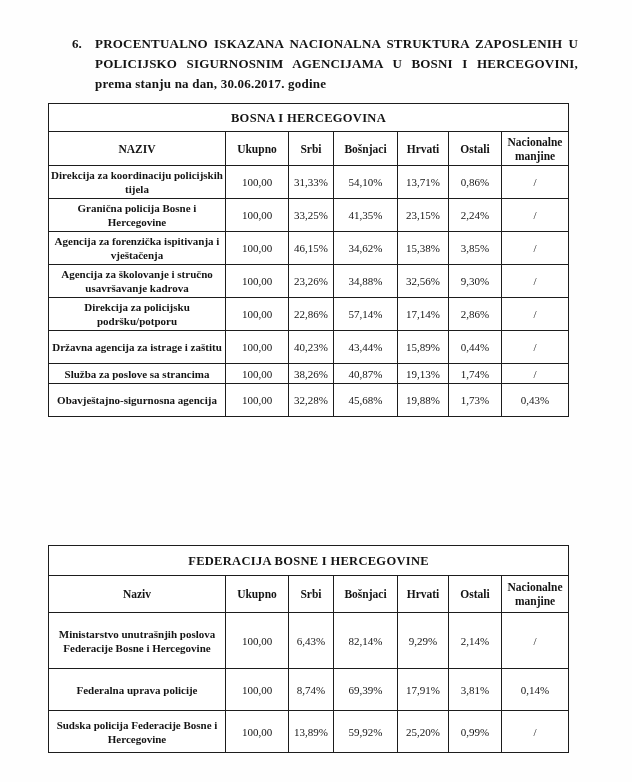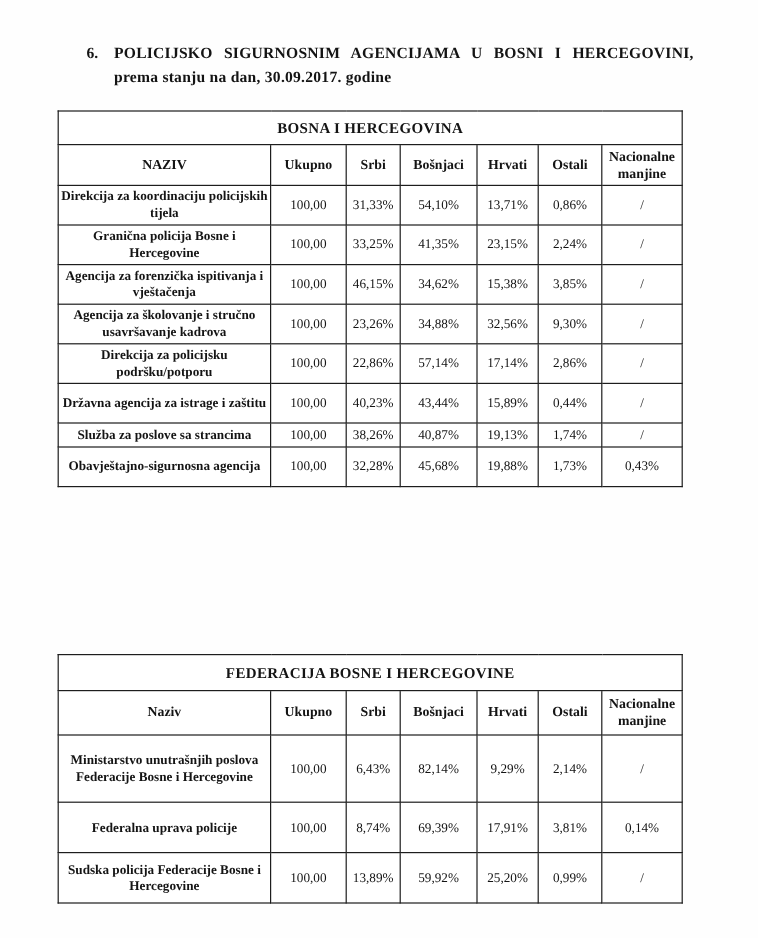--- a/index.html
+++ b/index.html
@@ -54,21 +54,21 @@
 
   
   table.t {
     position: absolute;
     left: 48px;
     width: 520px;
     border-collapse: collapse;
     table-layout: fixed;
     background: #fff;
   }
-  table.t1 { top: 92px; font-family: Liberation Serif, serif; }
+  table.t1 { top: 103px; font-family: Liberation Serif, serif; }
   table.t2 { top: 545px; }
 
   .t td, .t th {
     border: 1px solid #1d1d1d;
     text-align: center;
     vertical-align: middle;
     padding: 1px 2px;
     font-size: 11px;
     line-height: 14px;
     overflow: hidden;
@@ -104,22 +104,23 @@
   .t2 tr.row-c      { height: 42px; }
 </style>
 </head>
 <body>
 
 <div class="page">
 
   <div class="heading">
     <div class="h-num">6.</div>
     <div class="h-text">
+      <div class="h-line just">PROCENTUALNO ISKAZANA NACIONALNA STRUKTURA ZAPOSLENIH U</div>
       <div class="h-line just">POLICIJSKO SIGURNOSNIM AGENCIJAMA U BOSNI I HERCEGOVINI,</div>
-      <div class="h-line">prema stanju na dan, 30.09.2017. godine</div>
+      <div class="h-line">prema stanju na dan, 30.06.2017. godine</div>
     </div>
   </div>
 
   <table class="t t1">
     <colgroup>
       <col style="width:177px">
         <col style="width:63px">
         <col style="width:45px">
       <col style="width:64px">
         <col style="width:51px">

